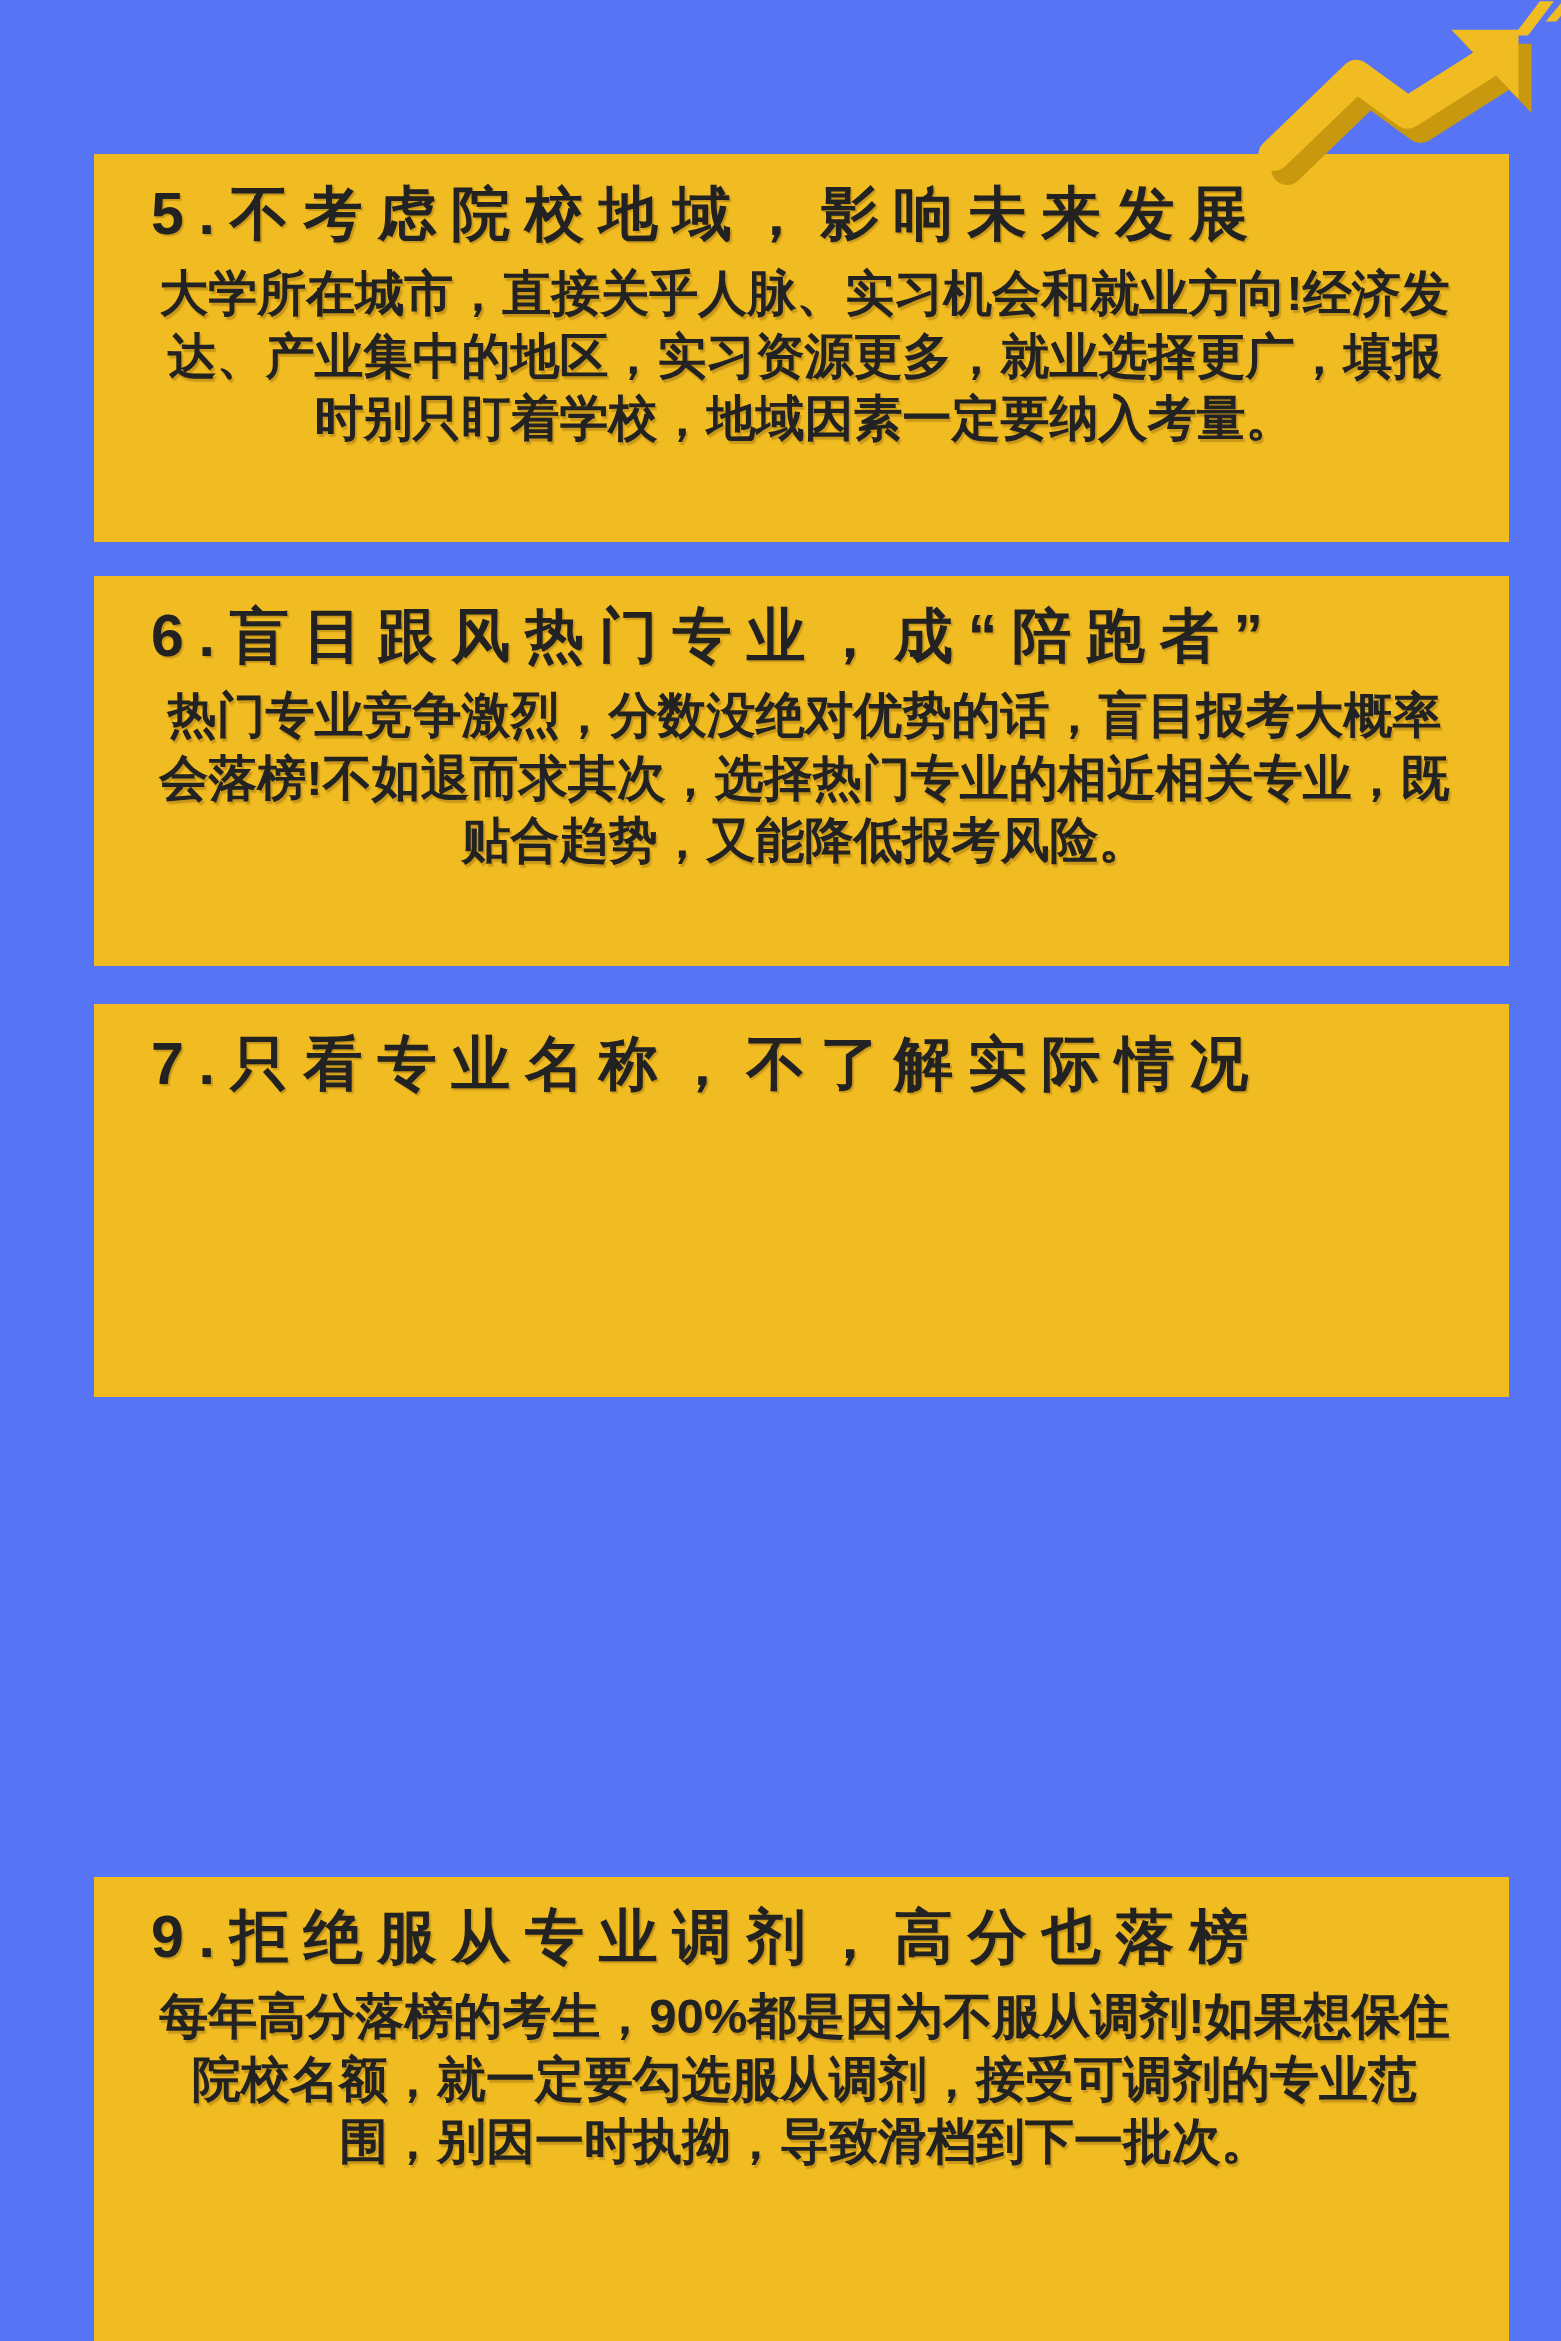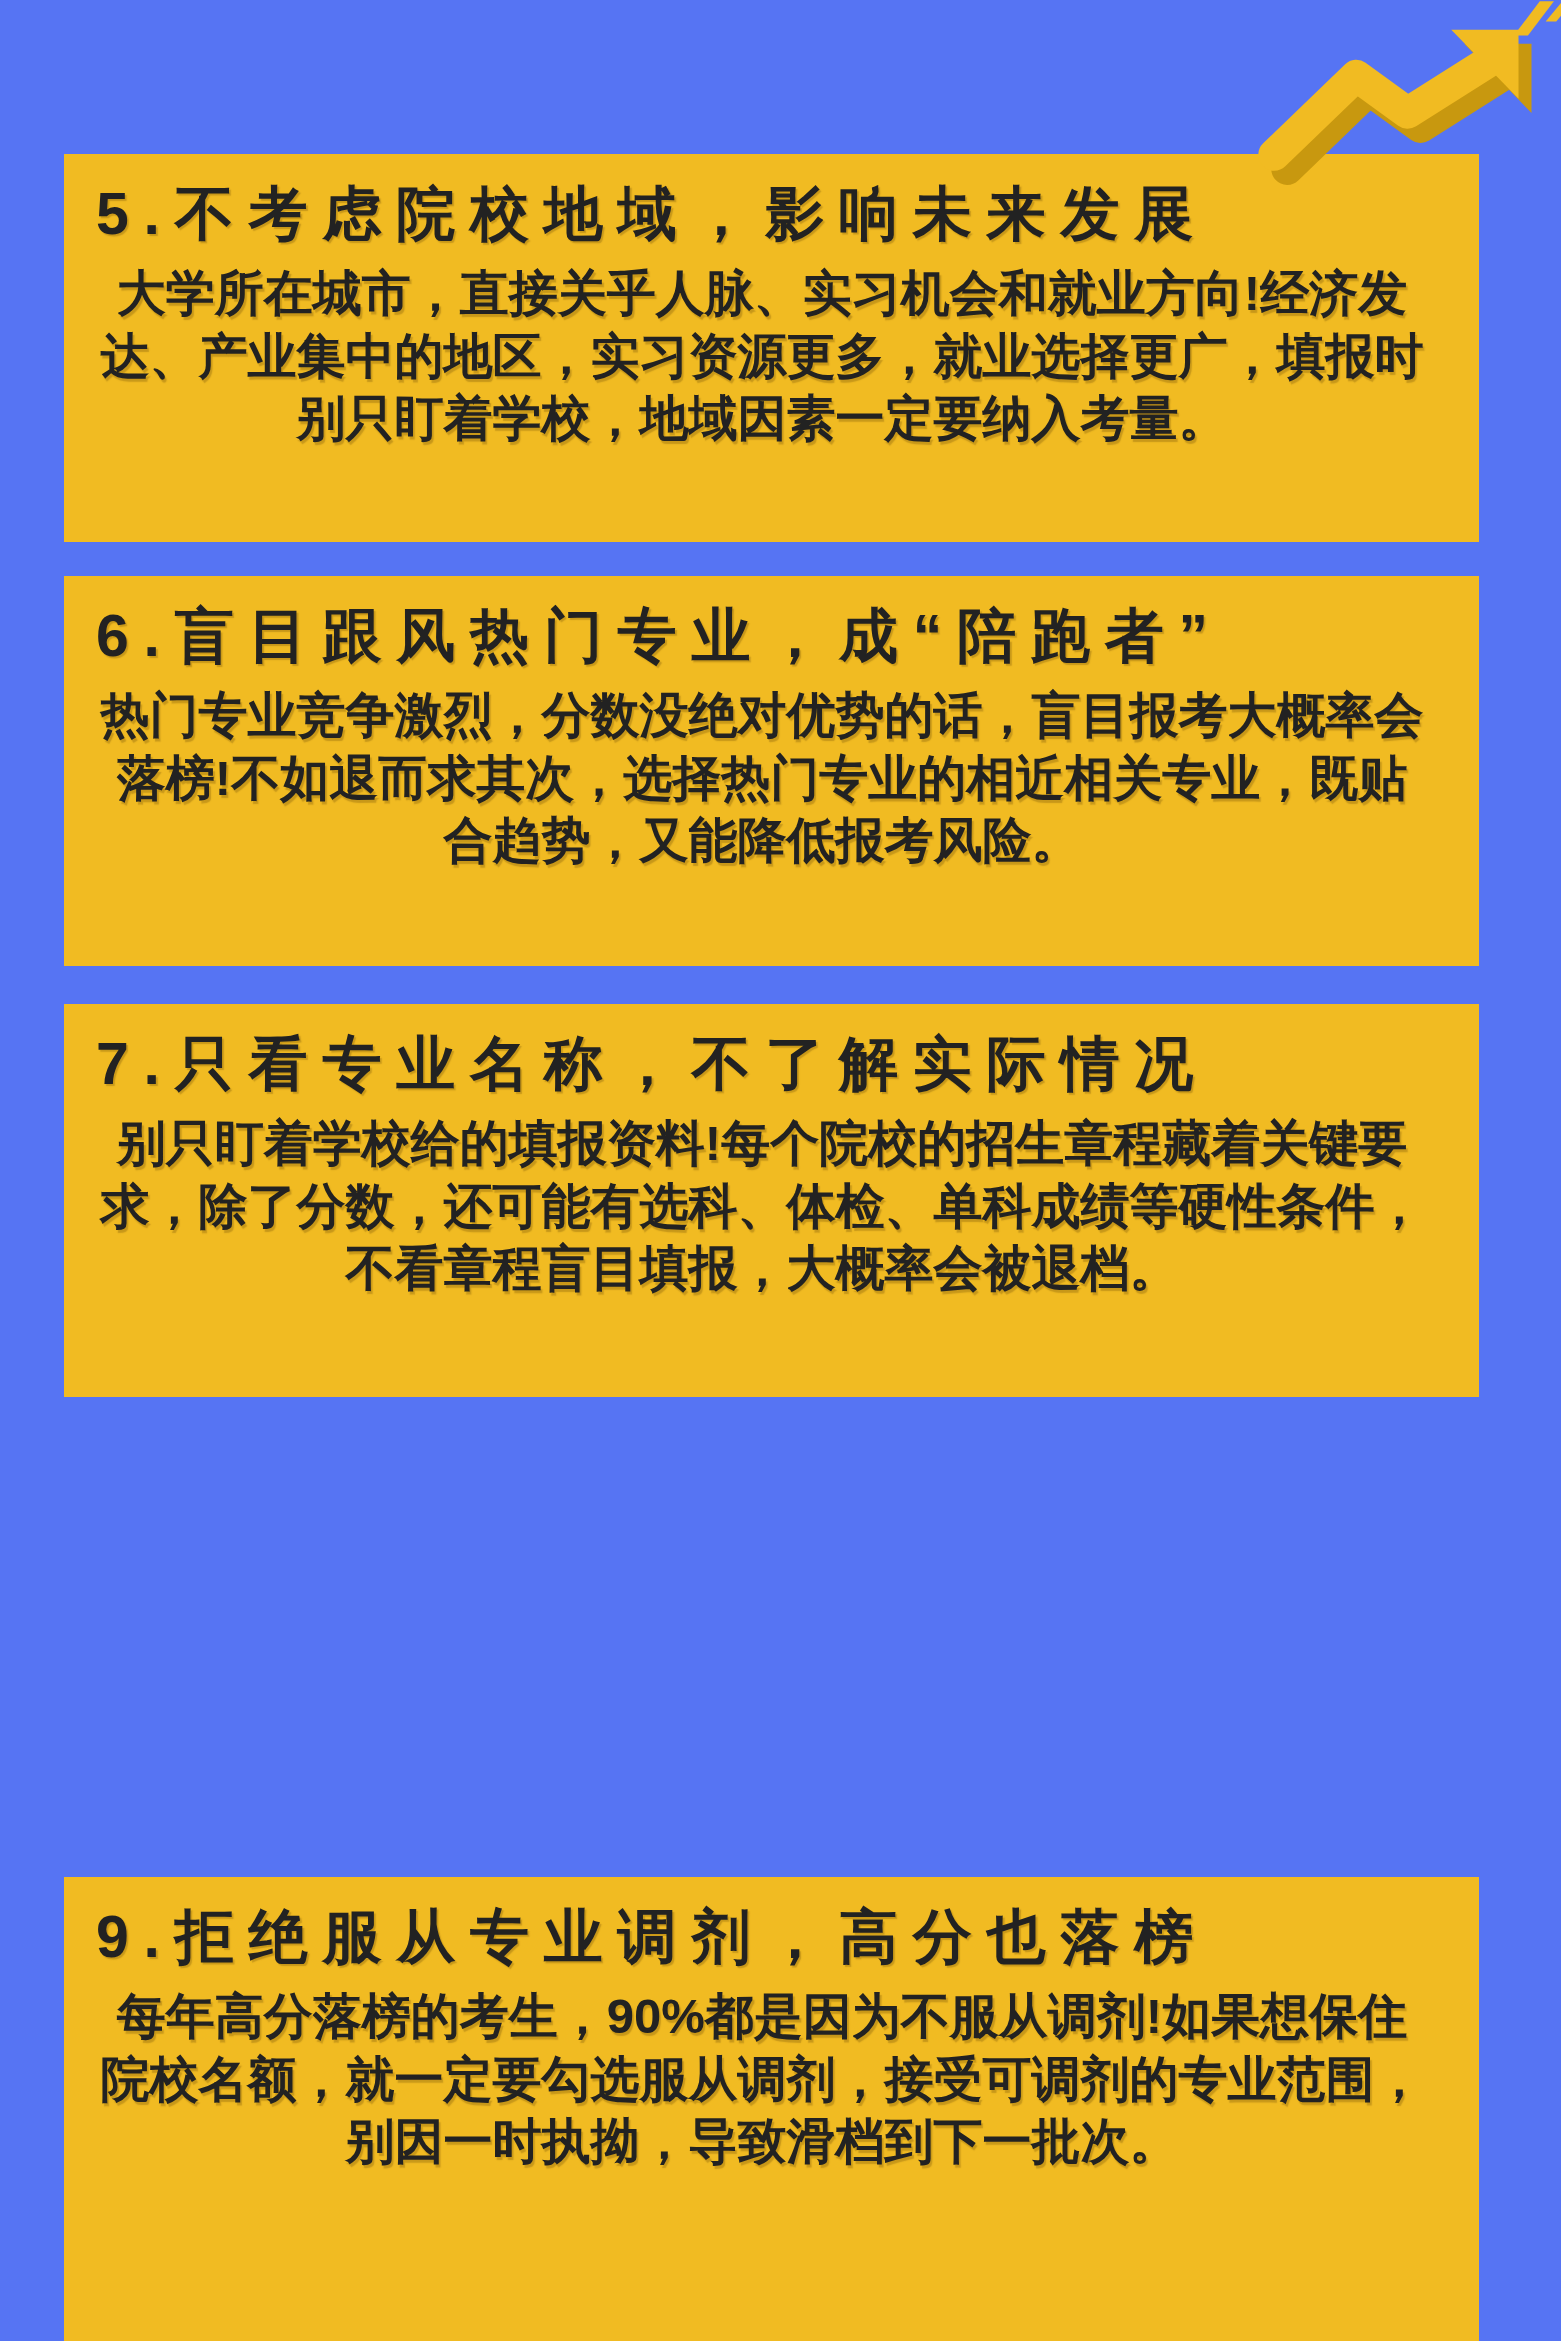--- a/index.html
+++ b/index.html
@@ -17,25 +17,25 @@
     font-family:"Liberation Sans","DejaVu Sans",sans-serif;
   }
   .poster{
     position:relative;
     width:1562px;height:2342px;
     background:var(--bg);
     overflow:hidden;
   }
   .card{
     position:absolute;
-    left:64px;
+    left:94px;
     width:1415px;
     background:var(--card);
     box-sizing:border-box;
-    padding:27px 51px 0 32px;
+    padding:27px 51px 0 57px;
     z-index:1;
   }
   .c1{top:154px;height:388px}
   .c2{top:576px;height:390px}
   .c3{top:1004px;height:393px}
   .c4{top:1439px;height:385px}
   .c5{top:1877px;height:478px}
   .title{
     margin:0 0 15.4px 0;
     font-size:59px;
@@ -93,21 +93,20 @@
     <p class="body">大学所在城市，直接关乎人脉、实习机会和就业方向!经济发达、产业集中的地区，实习资源更多，就业选择更广，填报时别只盯着学校，地域因素一定要纳入考量。</p>
   </section>
 
   <section class="card c2">
     <h2 class="title">6.盲目跟风热门专业，成“陪跑者”</h2>
     <p class="body">热门专业竞争激烈，分数没绝对优势的话，盲目报考大概率会落榜!不如退而求其次，选择热门专业的相近相关专业，既贴合趋势，又能降低报考风险。</p>
   </section>
 
   <section class="card c3">
     <h2 class="title">7.只看专业名称，不了解实际情况</h2>
-    <p class="body">别只盯着学校给的填报资料!每个院校的招生章程藏着关键要求，除了分数，还可能有选科、体检、单科成绩等硬性条件，不看章程盲目填报，大概率会被退档。</p>
   </section>
 
 
   <section class="card c5">
     <h2 class="title">9.拒绝服从专业调剂，高分也落榜</h2>
     <p class="body">每年高分落榜的考生，90%都是因为不服从调剂!如果想保住院校名额，就一定要勾选服从调剂，接受可调剂的专业范围，别因一时执拗，导致滑档到下一批次。</p>
   </section>
 
 </div>
 

